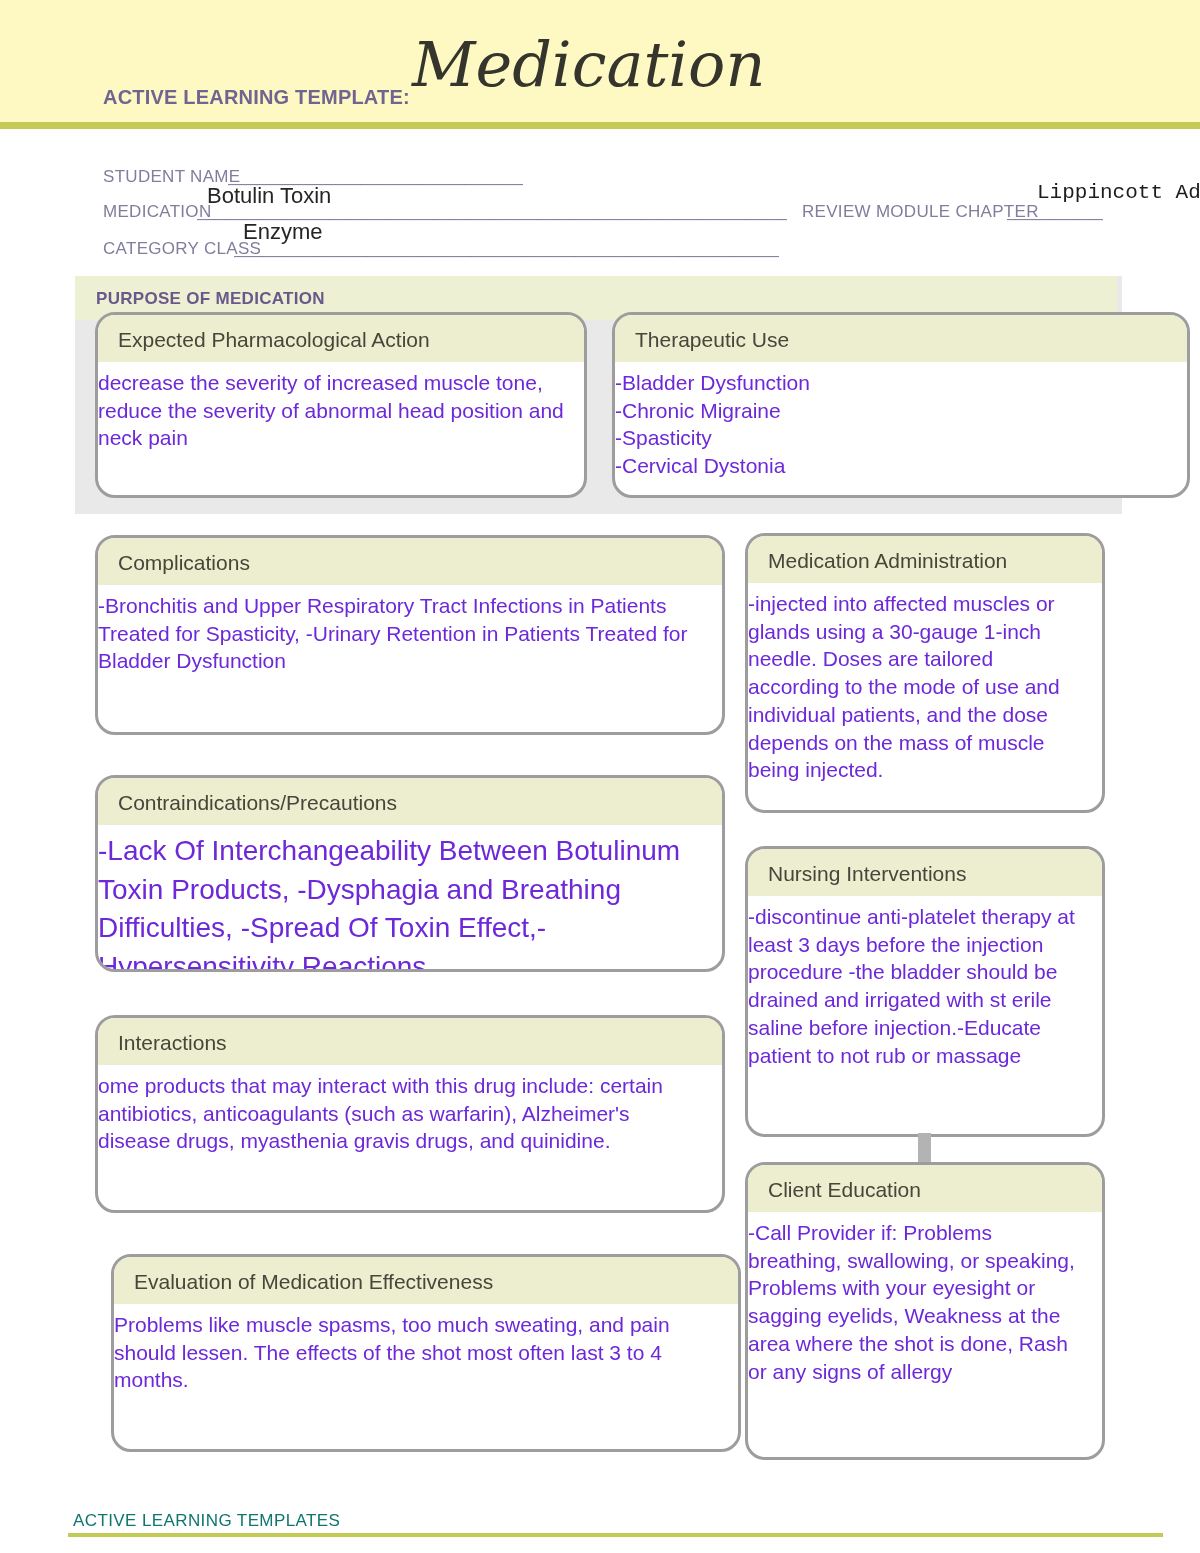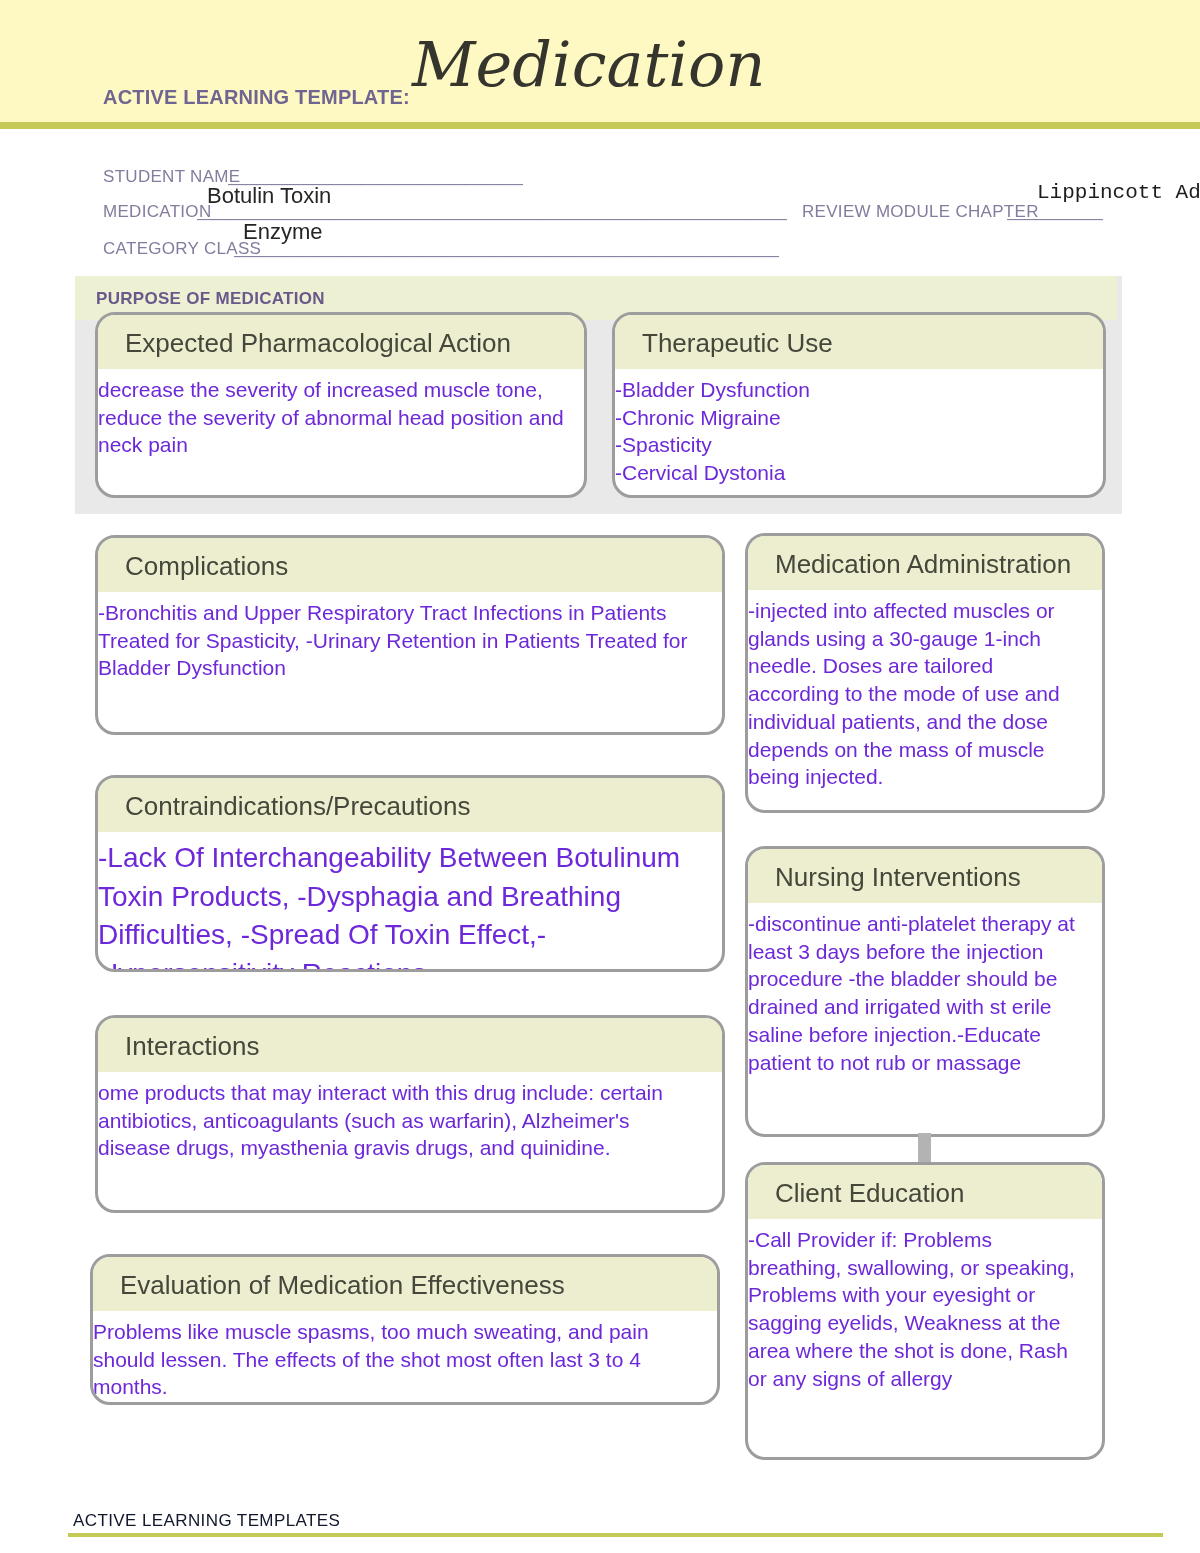--- a/index.html
+++ b/index.html
@@ -38,31 +38,31 @@
   .purpose-title{
     position:absolute;left:96px;top:289px;font-size:17px;font-weight:bold;
     color:#69598a;letter-spacing:.3px;white-space:nowrap;
   }
   
   .box{
     position:absolute;background:#ffffff;border:3px solid #9d9d9d;border-radius:20px;
     overflow:hidden;box-sizing:border-box;
   }
   .box-head{background:#eceecf;padding:13px 20px 10px 20px;}
-  .box-head span{font-size:26px;color:#46463a;margin-left:7px;}
+  .box-head span{font-size:21px;color:#46463a;}
   .box-body{
     padding:7px 16px 10px 0;font-size:21px;line-height:1.32;color:#6d28d9;
     overflow-wrap:break-word;
   }
   .fs24{font-size:28px;line-height:1.38;}
   .prelines{white-space:pre-line;}
   .connector{position:absolute;left:918px;top:1133px;width:13px;height:33px;background:#b3b3b3;}
   
   .footerlabel{
-    position:absolute;left:73px;top:1511px;font-size:17px;color:#0f172a;
+    position:absolute;left:73px;top:1511px;font-size:17px;color:#0f766e;
     letter-spacing:.4px;white-space:nowrap;
   }
 </style>
 </head>
 <body>
 
 <div class="page">
 
   <div class="topband">
     <span class="toplabel">ACTIVE LEARNING TEMPLATE:</span>
@@ -89,21 +89,21 @@
   <div class="purpose-band"></div>
   <span class="purpose-title">PURPOSE OF MEDICATION</span>
 
   <section class="box" style="left:95px;top:312px;width:492px;height:186px">
     <div class="box-head">
       <span>Expected Pharmacological Action</span>
     </div>
     <div class="box-body">decrease the severity of increased muscle tone, reduce the severity of abnormal head position and neck pain</div>
   </section>
 
-  <section class="box" style="left:612px;top:312px;width:494px;height:186px">
+  <section class="box" style="left:612px;top:312px;width:578px;height:186px">
     <div class="box-head">
       <span>Therapeutic Use</span>
     </div>
     <div class="box-body prelines">-Bladder Dysfunction
 -Chronic Migraine
 -Spasticity
 -Cervical Dystonia</div>
   </section>
 
   <section class="box" style="left:95px;top:535px;width:630px;height:200px">
@@ -143,21 +143,21 @@
     <div class="box-body">-Call Provider if: Problems breathing, swallowing, or speaking, Problems with your eyesight or sagging eyelids, Weakness at the area where the shot is done, Rash or any signs of allergy</div>
   </section>
 
   <section class="box" style="left:95px;top:1015px;width:630px;height:198px">
     <div class="box-head">
       <span>Interactions</span>
     </div>
     <div class="box-body">ome products that may interact with this drug include: certain antibiotics, anticoagulants (such as warfarin), Alzheimer's disease drugs, myasthenia gravis drugs, and quinidine.</div>
   </section>
 
-  <section class="box" style="left:90px;top:1254px;width:630px;height:151px">
+  <section class="box" style="left:111px;top:1254px;width:630px;height:198px">
     <div class="box-head">
       <span>Evaluation of Medication Effectiveness</span>
     </div>
     <div class="box-body">Problems like muscle spasms, too much sweating, and pain should lessen. The effects of the shot most often last 3 to 4 months.</div>
   </section>
 
   <span class="footerlabel">ACTIVE LEARNING TEMPLATES</span>
   <div class="greenline gl-bottom"></div>
 
 </div>

